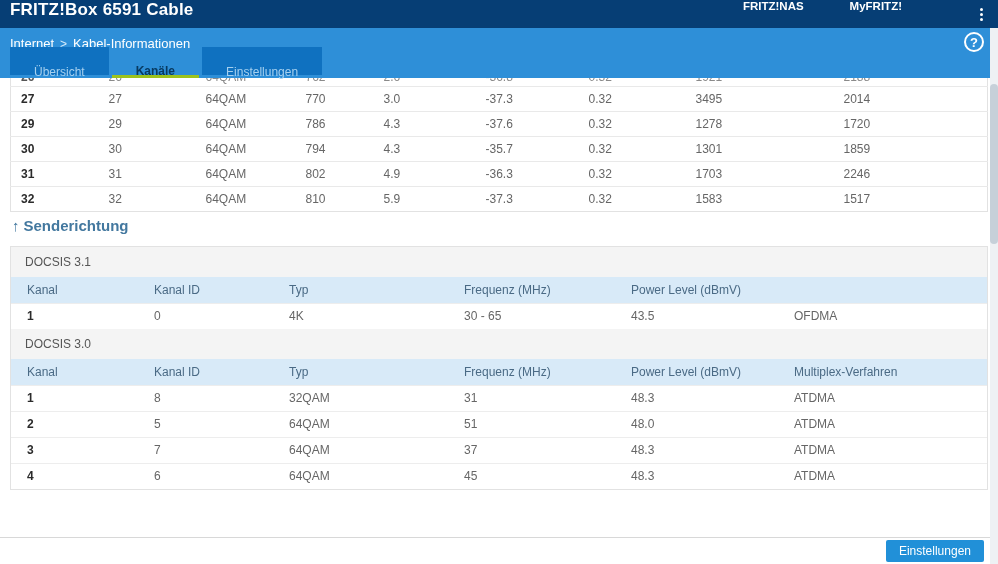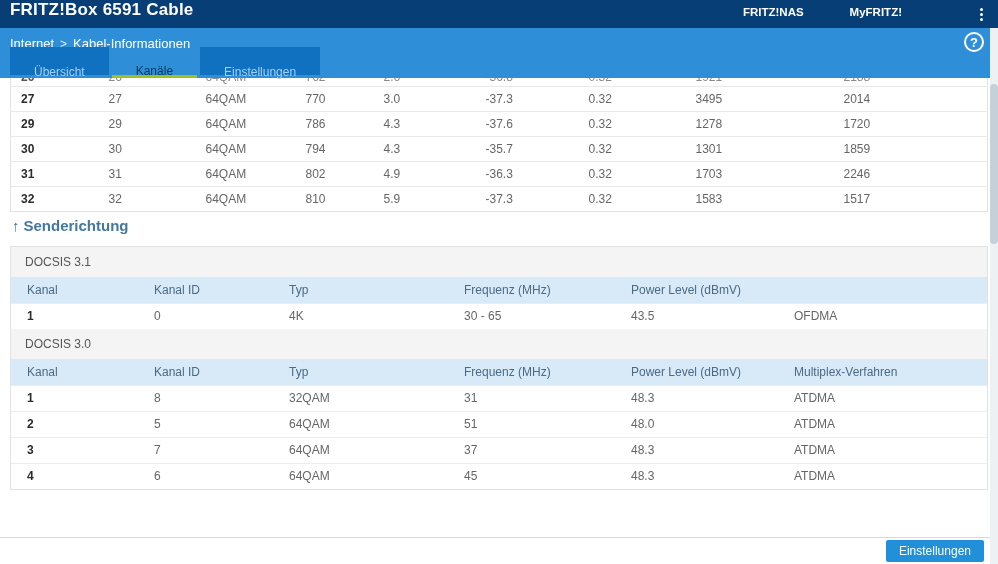--- a/index.html
+++ b/index.html
@@ -4,38 +4,38 @@
 <style>
   * { margin:0; padding:0; box-sizing:border-box; }
   html,body { width:998px; height:564px; overflow:hidden; }
   .page { position:relative; width:998px; height:564px; background:#fff;
           font-family:"Liberation Sans", sans-serif; }
 
   
   .topbar { height:28px; background:#063e75; display:flex; align-items:flex-start;
             padding:0 10px; position:relative; }
   .topbar h1 { color:#fff; font-size:17px; font-weight:bold; letter-spacing:.2px; }
-  .topnav { margin-left:auto; display:flex; align-items:center; gap:46px; padding-right:86px;margin-top:6px; }
+  .topnav { margin-left:auto; display:flex; align-items:center; gap:46px; padding-right:86px; }
   .topnav a { color:#fff; font-size:11.5px; font-weight:bold; text-decoration:none; cursor:pointer; }
   .kebab { position:absolute; right:10px; top:5px; width:14px; height:18px; display:flex;
            flex-direction:column; align-items:center; justify-content:center; gap:2px; cursor:pointer; }
   .kebab i { width:3px; height:3px; border-radius:50%; background:#fff; display:block; }
 
   
   .subheader { height:50px; background:#2e8fd8; position:relative; padding:8px 10px 0; }
   .breadcrumb { color:#fff; font-size:13px; }
   .breadcrumb .sep { margin:0 6px; font-size:12px; color:#d7ecfb; }
   .breadcrumb .sec { cursor:pointer; }
   .help { position:absolute; top:4px; right:14px; width:20px; height:20px; border:2px solid #fff;
           border-radius:50%; color:#fff; font-size:13px; font-weight:bold; text-align:center;
           line-height:17px; cursor:pointer; }
   .tabs { position:absolute; left:10px; bottom:0; display:flex; gap:3px; }
   .tab { height:23px; line-height:23px; padding:14px 24px; background:#0f71c0; color:#a5d0ef;
          font-size:12px; cursor:pointer; }
-  .tab.active { background:transparent; color:#083a60; font-weight:normal;
+  .tab.active { background:transparent; color:#083a60; font-weight:bold;
                 border-bottom:3px solid #9dc21c; line-height:20px; }
 
   
   main { padding:0 10px; }
   table { width:100%; border-collapse:collapse; table-layout:fixed; }
   td, th { font-size:12px; white-space:nowrap; overflow:hidden; }
 
   .ds { border:1px solid #e2e2e2; border-top:none; }
   .ds td { height:25px; color:#666; padding-left:10px; border-top:1px solid #e9e9e9; }
   .ds td:first-child { font-weight:bold; color:#2b2b2b; }

